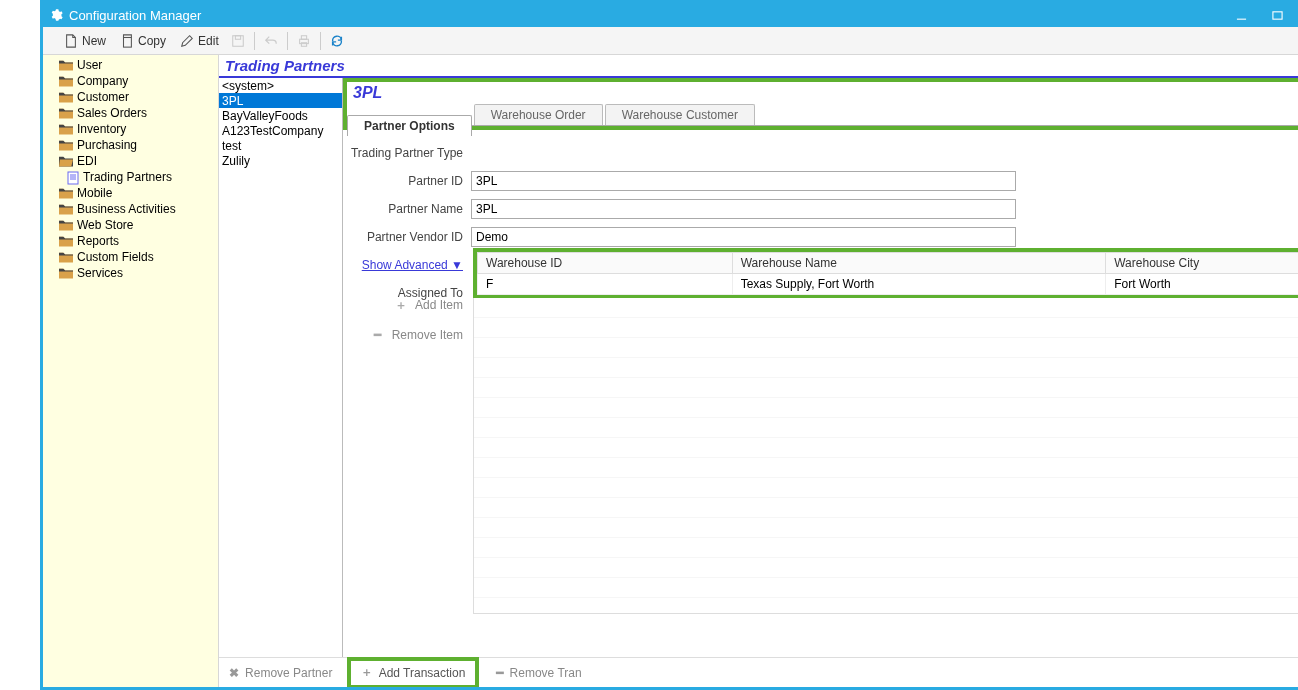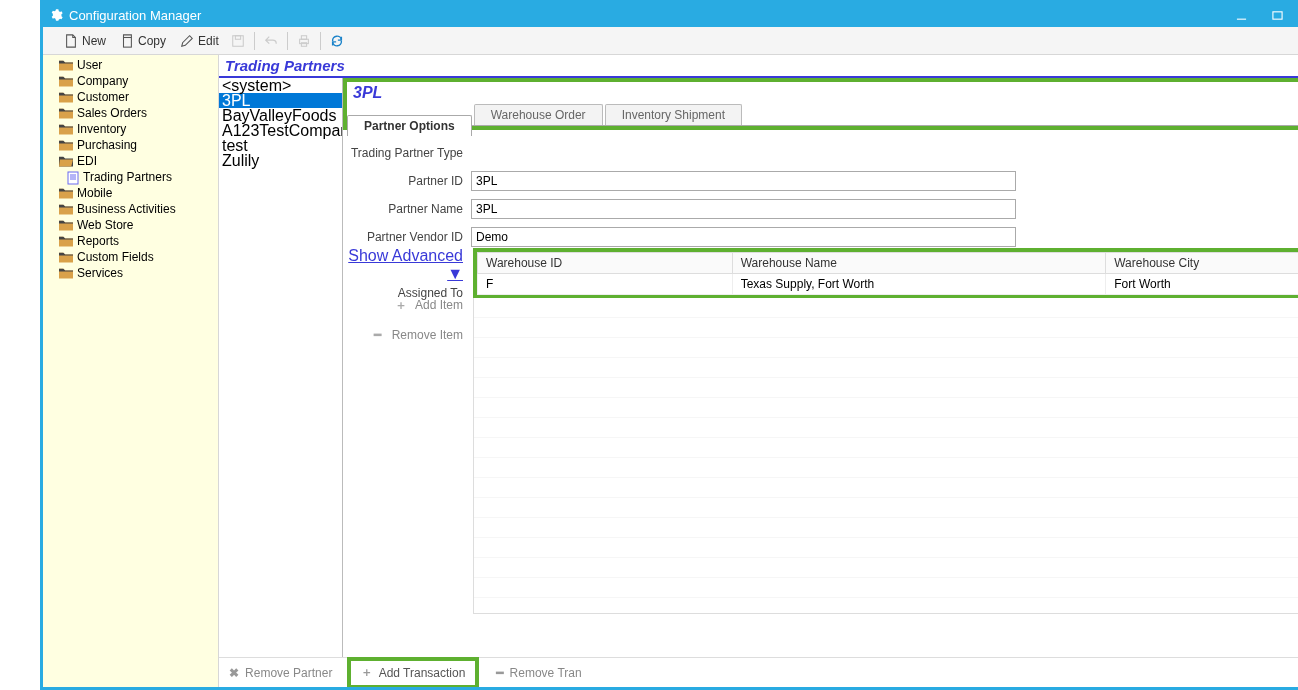--- a/index.html
+++ b/index.html
@@ -29,39 +29,39 @@
   .folder-ic { width: 14px; height: 12px; display: inline-block; }
   .doc-ic { width: 12px; height: 12px; display: inline-block; }
   .nav-item.selected .label { font-weight: normal; }
   
   .center { flex: 1; display: flex; flex-direction: column; background: #fff; }
   .page-title-bar { height: 23px; border-bottom: 2px solid #3939d8; padding-left: 6px; display:flex; align-items:center; }
   .page-title-bar .ptitle { color: #3939d8; font-weight: bold; font-size: 15px; font-style: italic; }
   .center-body { flex:1; display:flex; overflow:hidden; }
   
   .partner-list { width: 124px; border-right: 1px solid #bbb; background: #fff; overflow-y:auto; }
-  .partner-row { height: 15px; padding: 0 3px; display:flex; align-items:center; cursor:pointer; font-size: 16px; }
+  .partner-row { height: 15px; padding: 0 3px; display:flex; align-items:center; cursor:pointer; font-size: 12px; }
   .partner-row.selected { background: #0078d7; color: #fff; }
   
   .detail { flex:1; display:flex; flex-direction:column; position:relative; }
   .detail-inner { border: 4px solid #5eb030; margin: 0; padding: 0; display:flex; flex-direction:column; }
   .detail-title-line { height: 22px; padding-left: 6px; display:flex; align-items:center; }
   .detail-title { color: #3939d8; font-weight: bold; font-size: 16px; font-style: italic; }
   .tabs-row { height: 22px; display:flex; align-items: stretch; border-bottom: 1px solid #aaa; }
   .tab { padding: 0 16px; display:flex; align-items:center; border: 1px solid #bbb; border-bottom: none; background: #f3f3f3; color: #666; border-radius: 2px 2px 0 0; margin-right: 2px; cursor:pointer; font-size:12px; }
   .tab.active { background: #fff; color: #333; font-weight: bold; position:relative; top:11px; border-color:#aaa; }
   .form-area { padding: 12px 0 0 0; display:flex; flex-direction:column; gap: 6px; }
   .form-row { display:flex; align-items:center; height: 22px; }
   .form-label { width: 128px; text-align: right; padding-right: 8px; color: #444; font-size: 12px; }
   .form-input { height: 20px; border: 1px solid #aaa; padding: 0 4px; font-size: 12px; background:#fff; }
   .form-input.wide { width: 545px; }
   .form-input.full { flex:1; max-width: 848px; }
   .form-select-disabled { background: #f5f5f5; color: #888; display:flex; align-items:center; padding:0 4px; border:1px solid #ccc; height:20px; position:relative; }
   .form-select-disabled::after { content:"▾"; position:absolute; right:4px; color:#bbb; font-size:10px; }
-  .show-adv { color: #3939d8; font-size: 16px; text-align:right; width: 128px; padding-right:8px; text-decoration: underline; cursor:pointer; }
+  .show-adv { color: #3939d8; font-size: 12px; text-align:right; width: 128px; padding-right:8px; text-decoration: underline; cursor:pointer; }
   .side-actions { position:absolute; left:0; top: 212px; width: 128px; display:flex; flex-direction:column; }
   .side-action { height:30px; display:flex; align-items:center; gap:8px; padding-right:8px; justify-content:flex-end; color:#888; cursor:pointer; }
   .side-action .plus, .side-action .minus { width:12px; height:12px; display:inline-flex; align-items:center; justify-content:center; font-weight:bold; color:#aaa; }
   
   .grid-wrap { border: 4px solid #5eb030; margin-left: 130px; margin-right: 4px; height: 50px; }
   .grid { width:100%; border-collapse: collapse; font-size:12px; }
   .grid th { text-align:left; background:#fafafa; border:1px solid #ddd; padding:3px 8px; font-weight:normal; color:#333; }
   .grid td { border:1px solid #eee; padding:3px 8px; }
   .grid-body { margin-left:130px; margin-right:4px; border-left:1px solid #ddd; border-right:1px solid #ddd; border-bottom:1px solid #ddd; height: 316px; background: repeating-linear-gradient(#fff, #fff 19px, #f6f6f6 19px, #f6f6f6 20px); }
   
@@ -336,21 +336,21 @@
               <span class="detail-title">3PL</span>
             </div>
             <div class="tabs-row">
               <div class="tab active">
                   <span>Partner Options</span>
                 </div>
               <div class="tab">
                   <span>Warehouse Order</span>
                 </div>
               <div class="tab">
-                  <span>Inventory Shipment</span>
+                  <span>Warehouse Customer</span>
                 </div>
             </div>
           </div>
 
           <div class="form-area">
             <div class="form-row">
               <div class="form-label">Trading Partner Type</div>
             </div>
             <div class="form-row">
               <div class="form-label">Partner ID</div>

